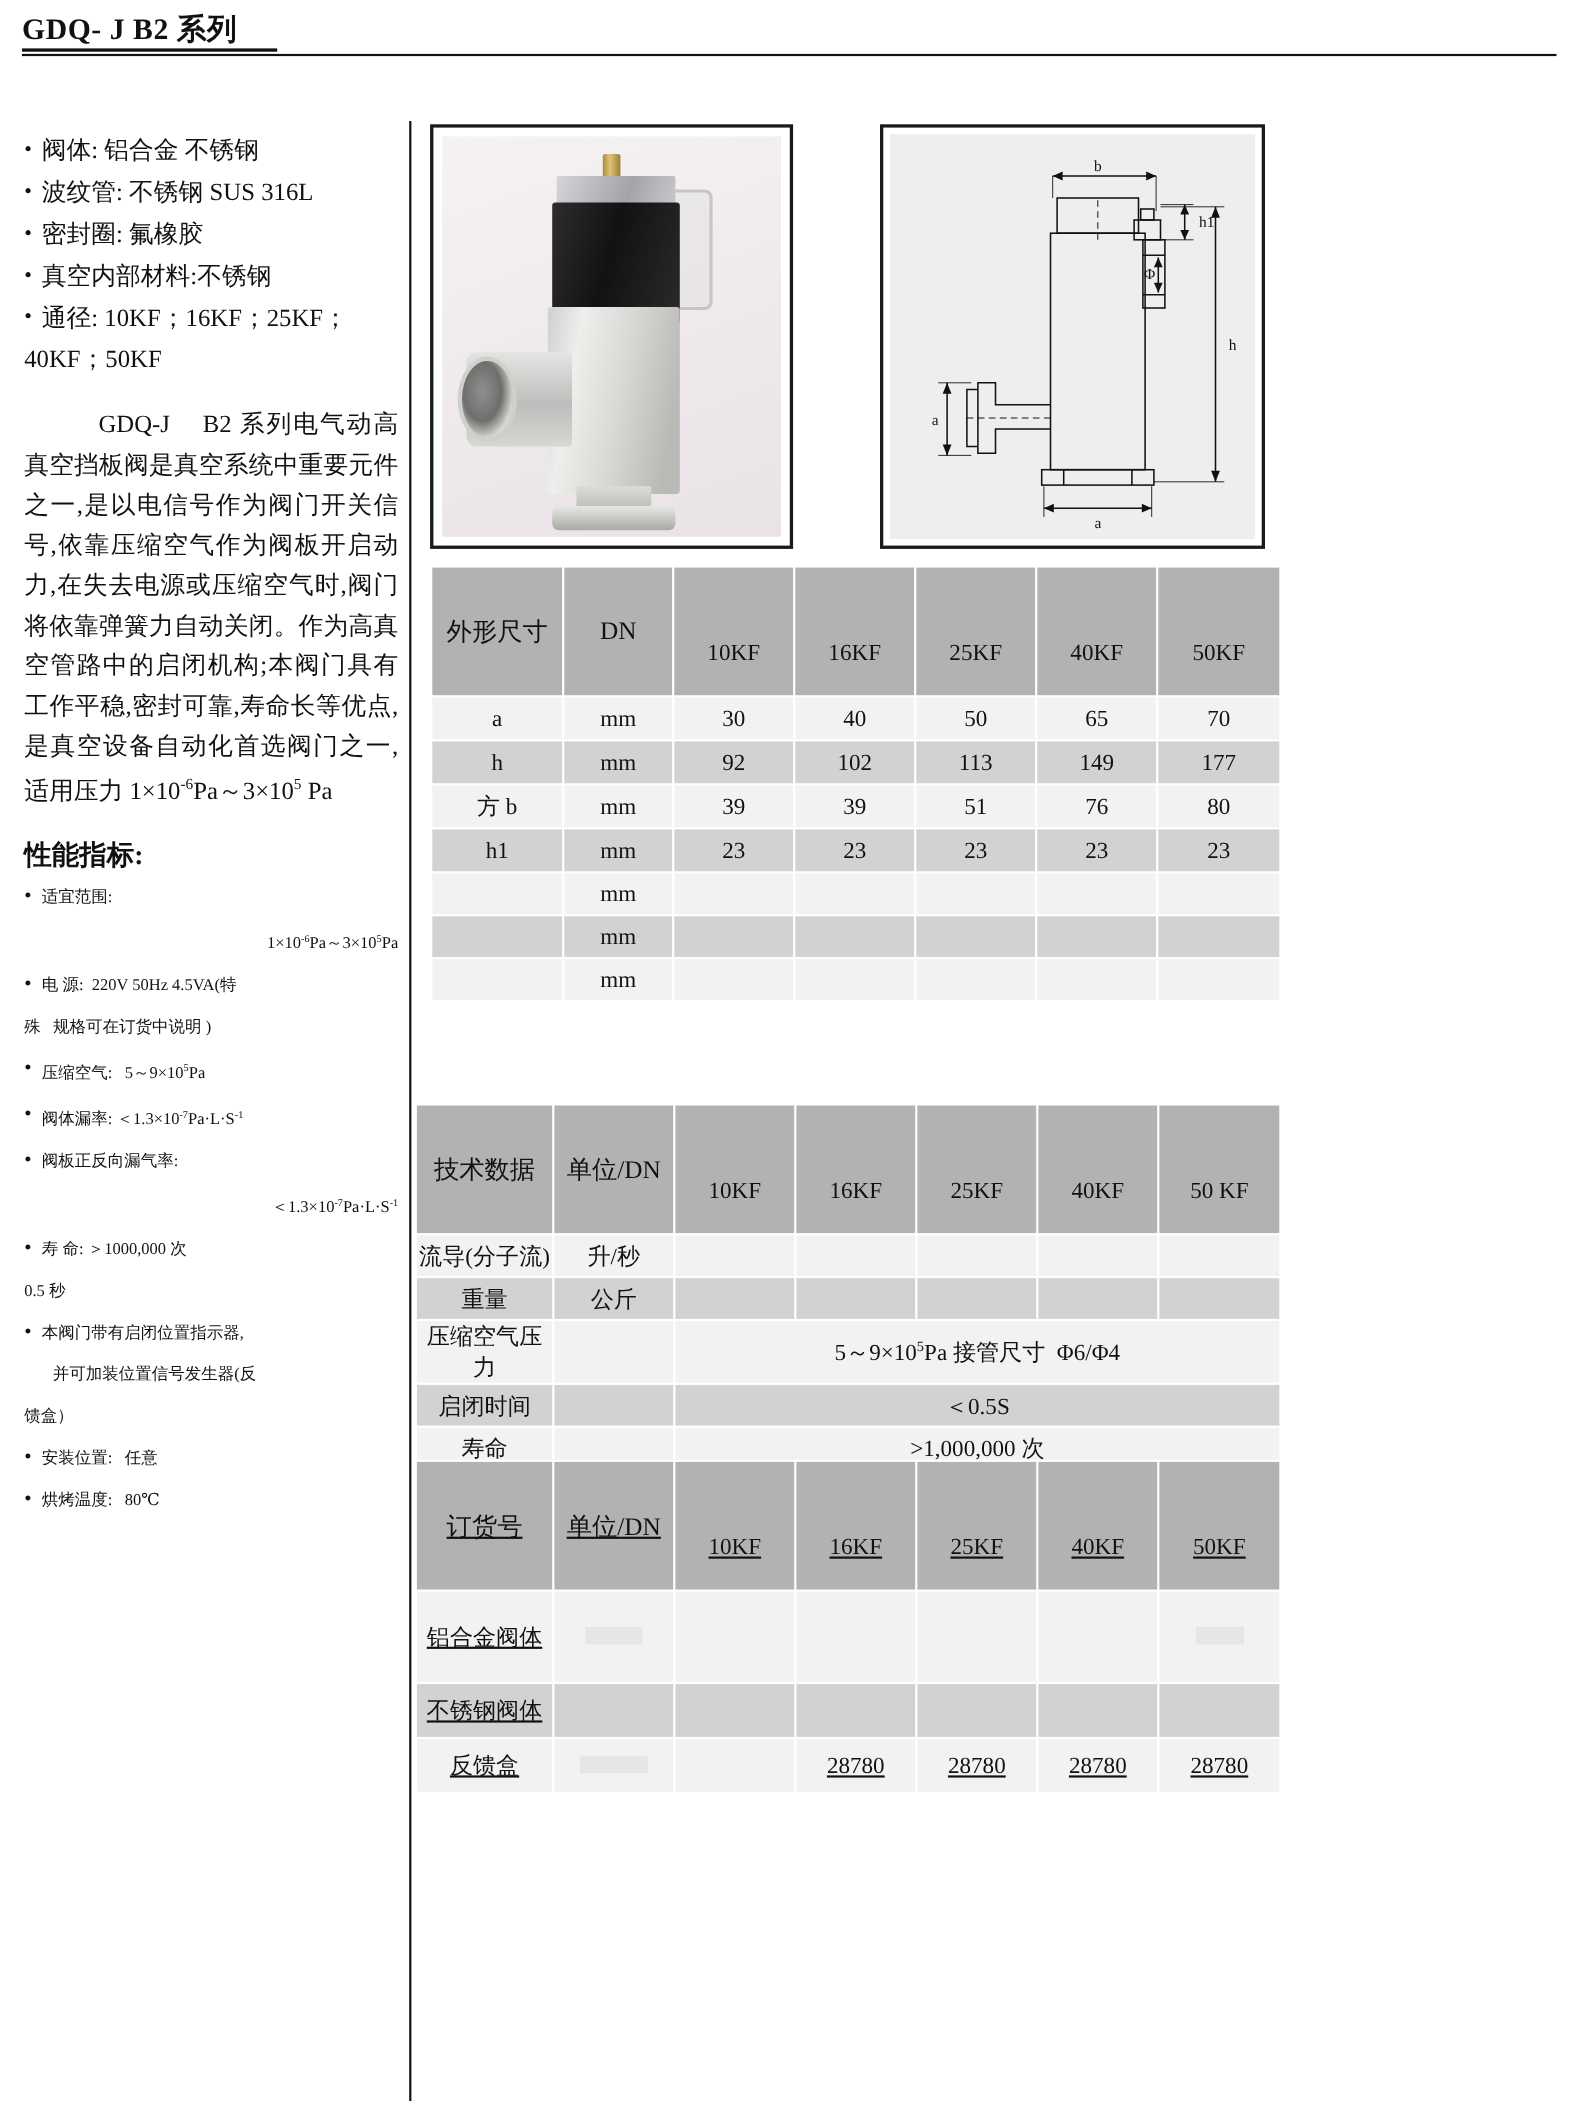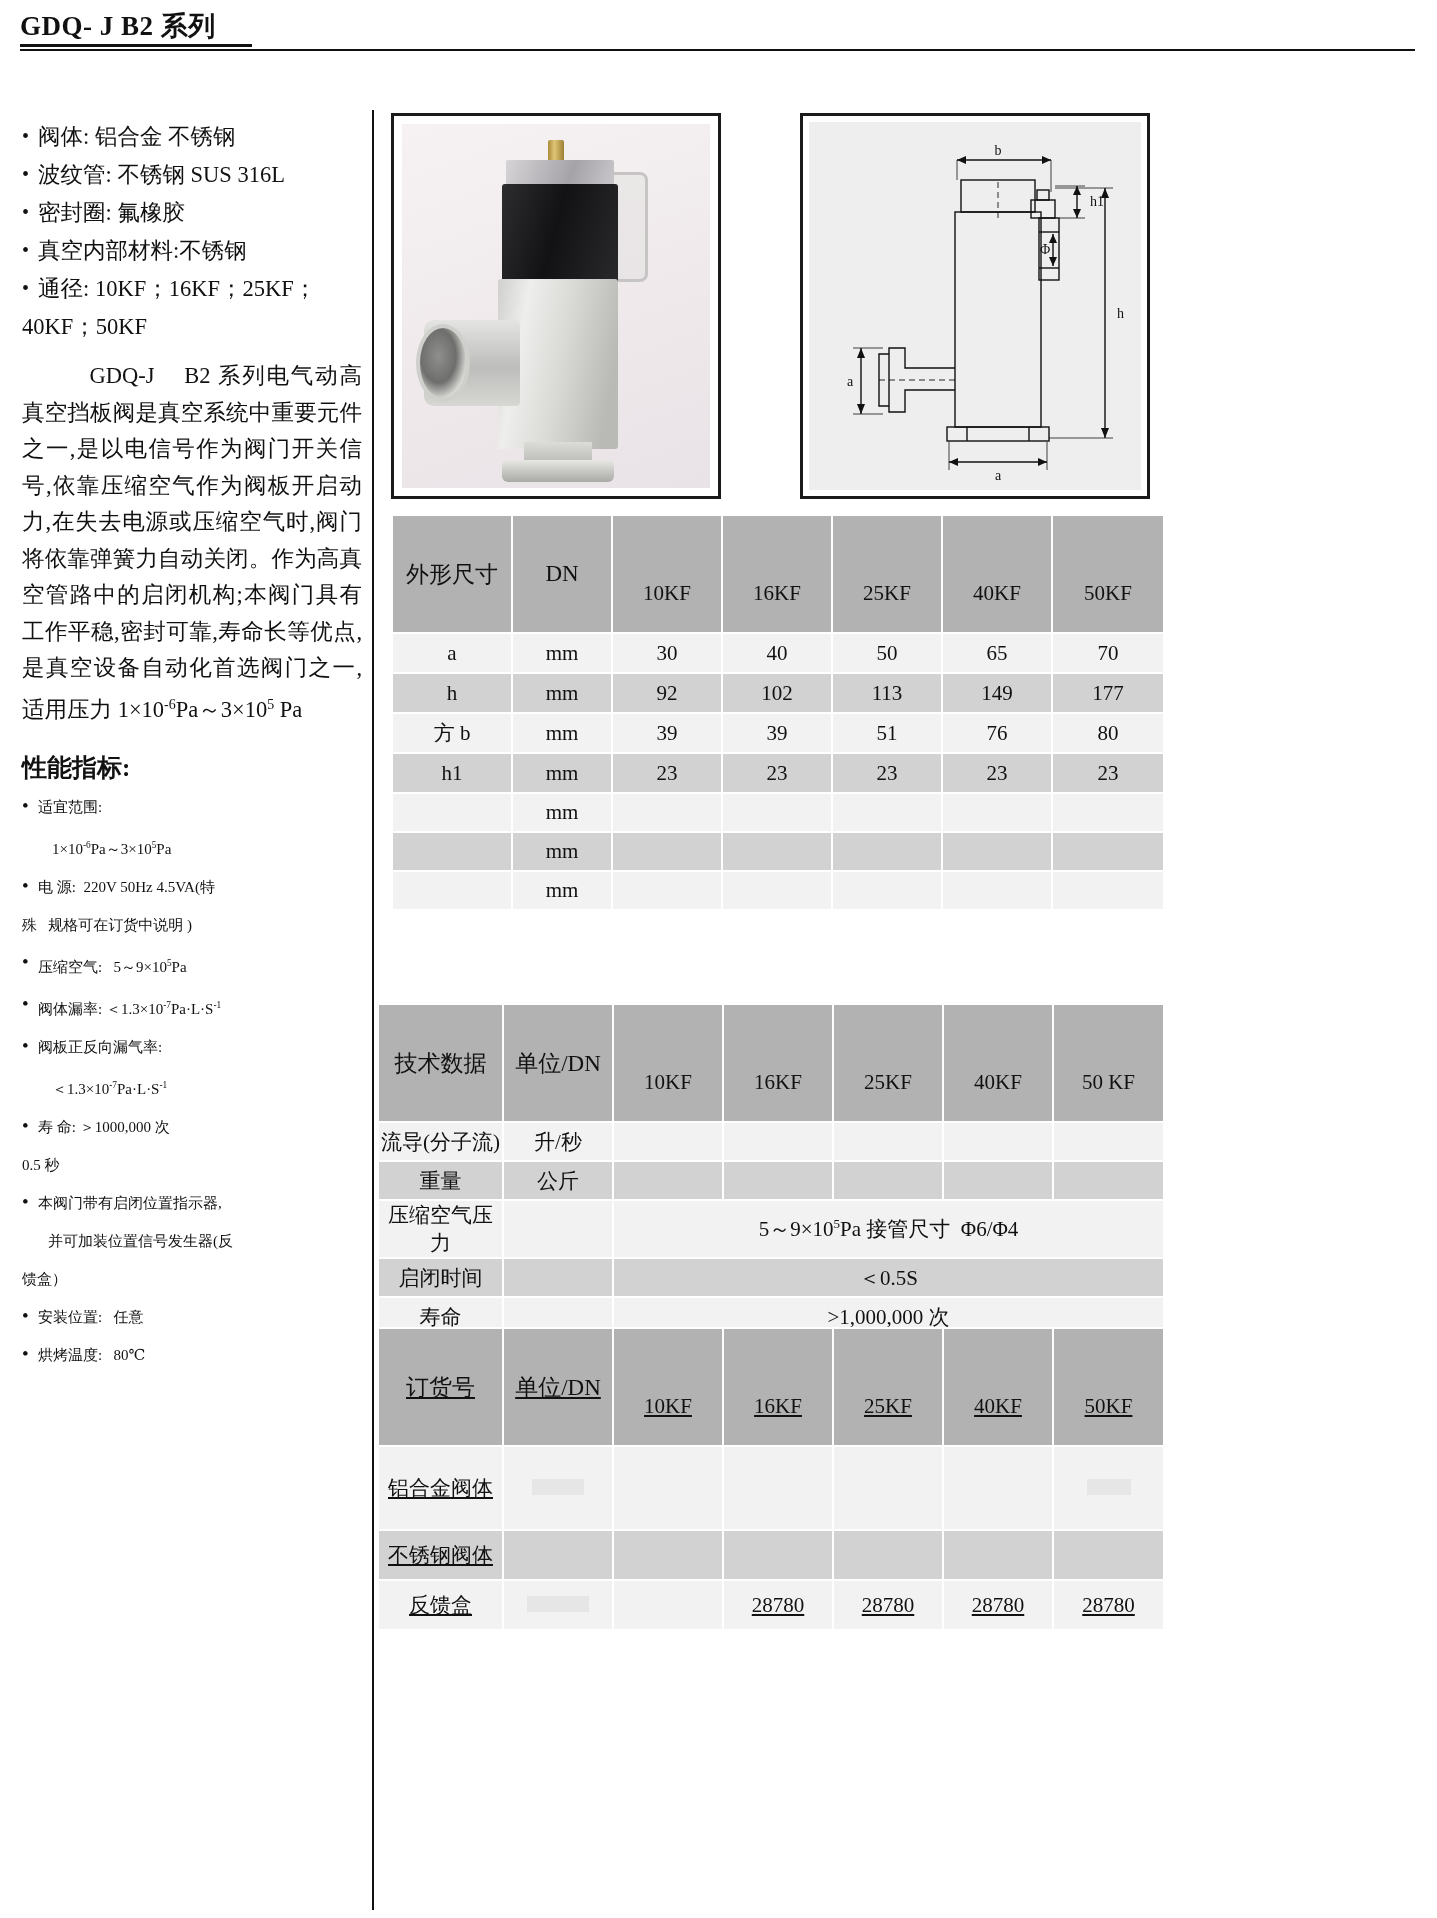--- a/index.html
+++ b/index.html
@@ -49,21 +49,21 @@
     white-space: nowrap;
   }
   .bullet-list li.bullet::before {
     content: "•";
     position: absolute; left: 0; top: -1px;
     font-size: 20px;
   }
   .bullet-list li.cont { padding-left: 0; }
 
   .desc-para {
-    margin-top: 12px;
+    margin-top: 22px;
     font-size: 22.5px;
     line-height: 36.5px;
     text-align: justify;
     text-indent: 3em;
     letter-spacing: -0.2px;
   }
 
   .section-head {
     margin-top: 22px;
     font-size: 25px;
@@ -75,21 +75,21 @@
     font-size: 15px;
     line-height: 38px;
     padding-left: 16px;
     position: relative;
   }
   .spec-list li.bullet::before {
     content: "•";
     position: absolute; left: 0; top: -1px;
     font-size: 19px;
   }
-  .spec-list li.sub { padding-left: 30px; }
+  .spec-list li.sub { padding-left: 30px; text-align: right; }
   .spec-list li.cont2 { padding-left: 0px; }
   .spec-list li.cont3 { padding-left: 26px; }
   sup { font-size: .62em; vertical-align: super; }
 
   
   .v-divider {
     position: absolute; left: 372px; top: 110px; width: 2px; height: 1800px;
     background: #111;
   }
 

